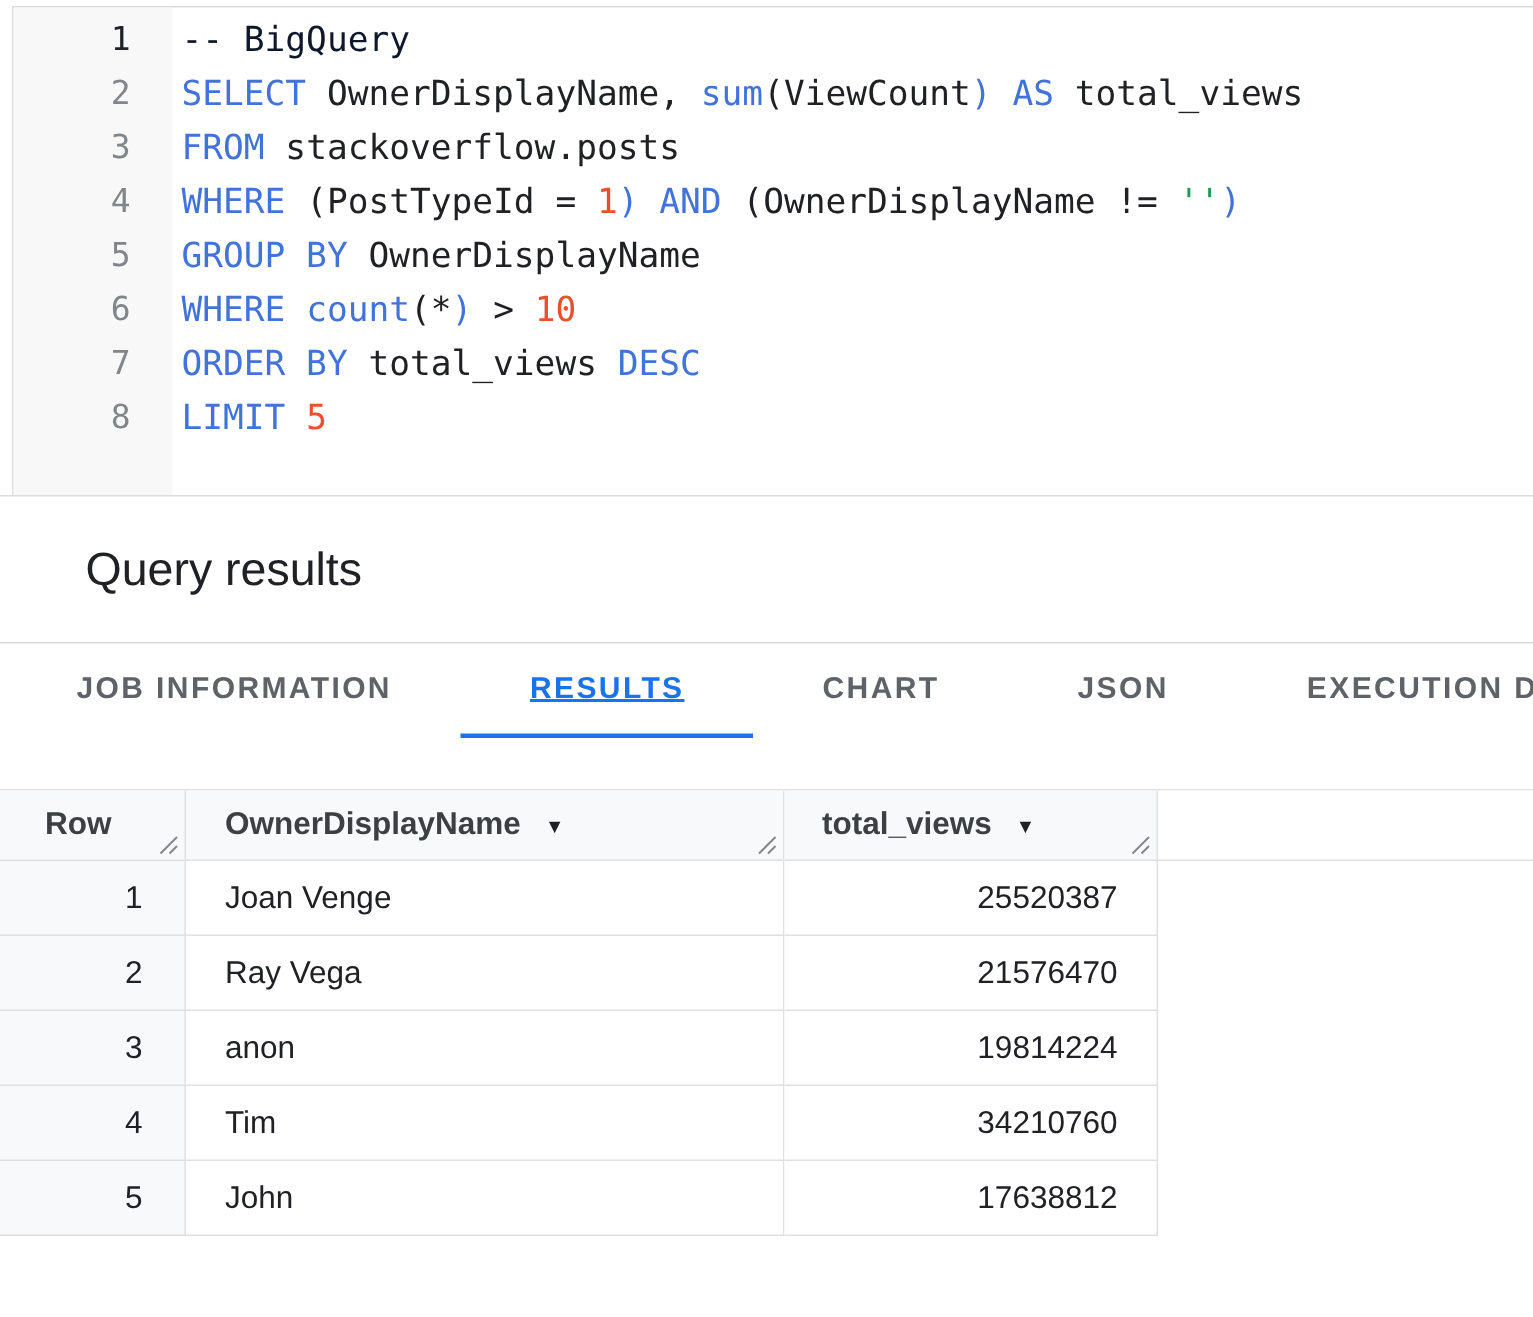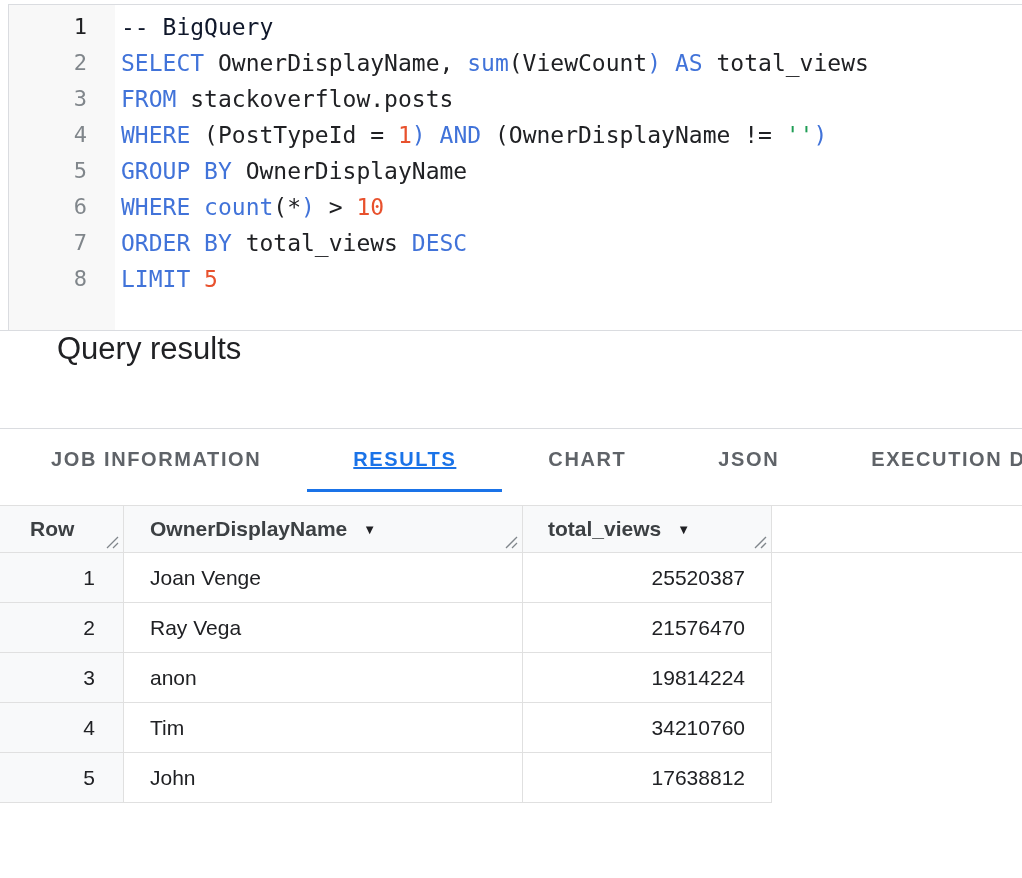--- a/index.html
+++ b/index.html
@@ -21,33 +21,33 @@
   .tok-plain   { color:#202124; }
   .tok-kw      { color:#4173d9;text-align:center; }
   .tok-num     { color:#e8512d; }
   .tok-str     { color:#1f9d55; }
   .tok-comment { color:#0f172a; }
 
   .hdivider { position:absolute; left:0; width:1022px; height:1px; background:#dadce0; }
 
   
   #results-header { position:absolute; top:331px; left:0; width:1022px; height:97px;
-                    display:flex; padding-left:57px; }
+                    display:flex; align-items:center; padding-left:57px; }
   #results-title { font-size:31px; font-weight:400; color:#202124; }
 
   
   #tabbar { position:absolute; top:429px; left:0; width:1022px; height:63px;
             display:flex; padding-left:5px; overflow:hidden; }
   .tab { display:flex; align-items:center; padding:0 46px; height:100%;
          font-size:20px; font-weight:700; letter-spacing:1.6px; color:#5f6368;
          border-bottom:3px solid transparent; white-space:nowrap; cursor:pointer; }
   .tab.active { color:#1a73e8; border-bottom-color:#1a73e8;text-decoration:underline; }
 
   
-  #table { position:absolute; top:505px; left:0; width:1022px;
+  #table { position:absolute; top:526px; left:0; width:1022px;
            border-top:1px solid #e0e0e0;
            display:grid; grid-template-columns:124px 399px 249px auto; }
   .th { height:47px; background:#f8f9fa; position:relative;
         display:flex; align-items:center;
         font-size:21px; font-weight:700; color:#3c4043;
         border-bottom:1px solid #e0e0e0; }
   .th.c1 { padding-left:30px; border-right:1px solid #e0e0e0; }
   .th.c2 { padding-left:26px; border-right:1px solid #e0e0e0; }
   .th.c3 { padding-left:25px; border-right:1px solid #e0e0e0; }
   .th.c4 { background:#fff; }

